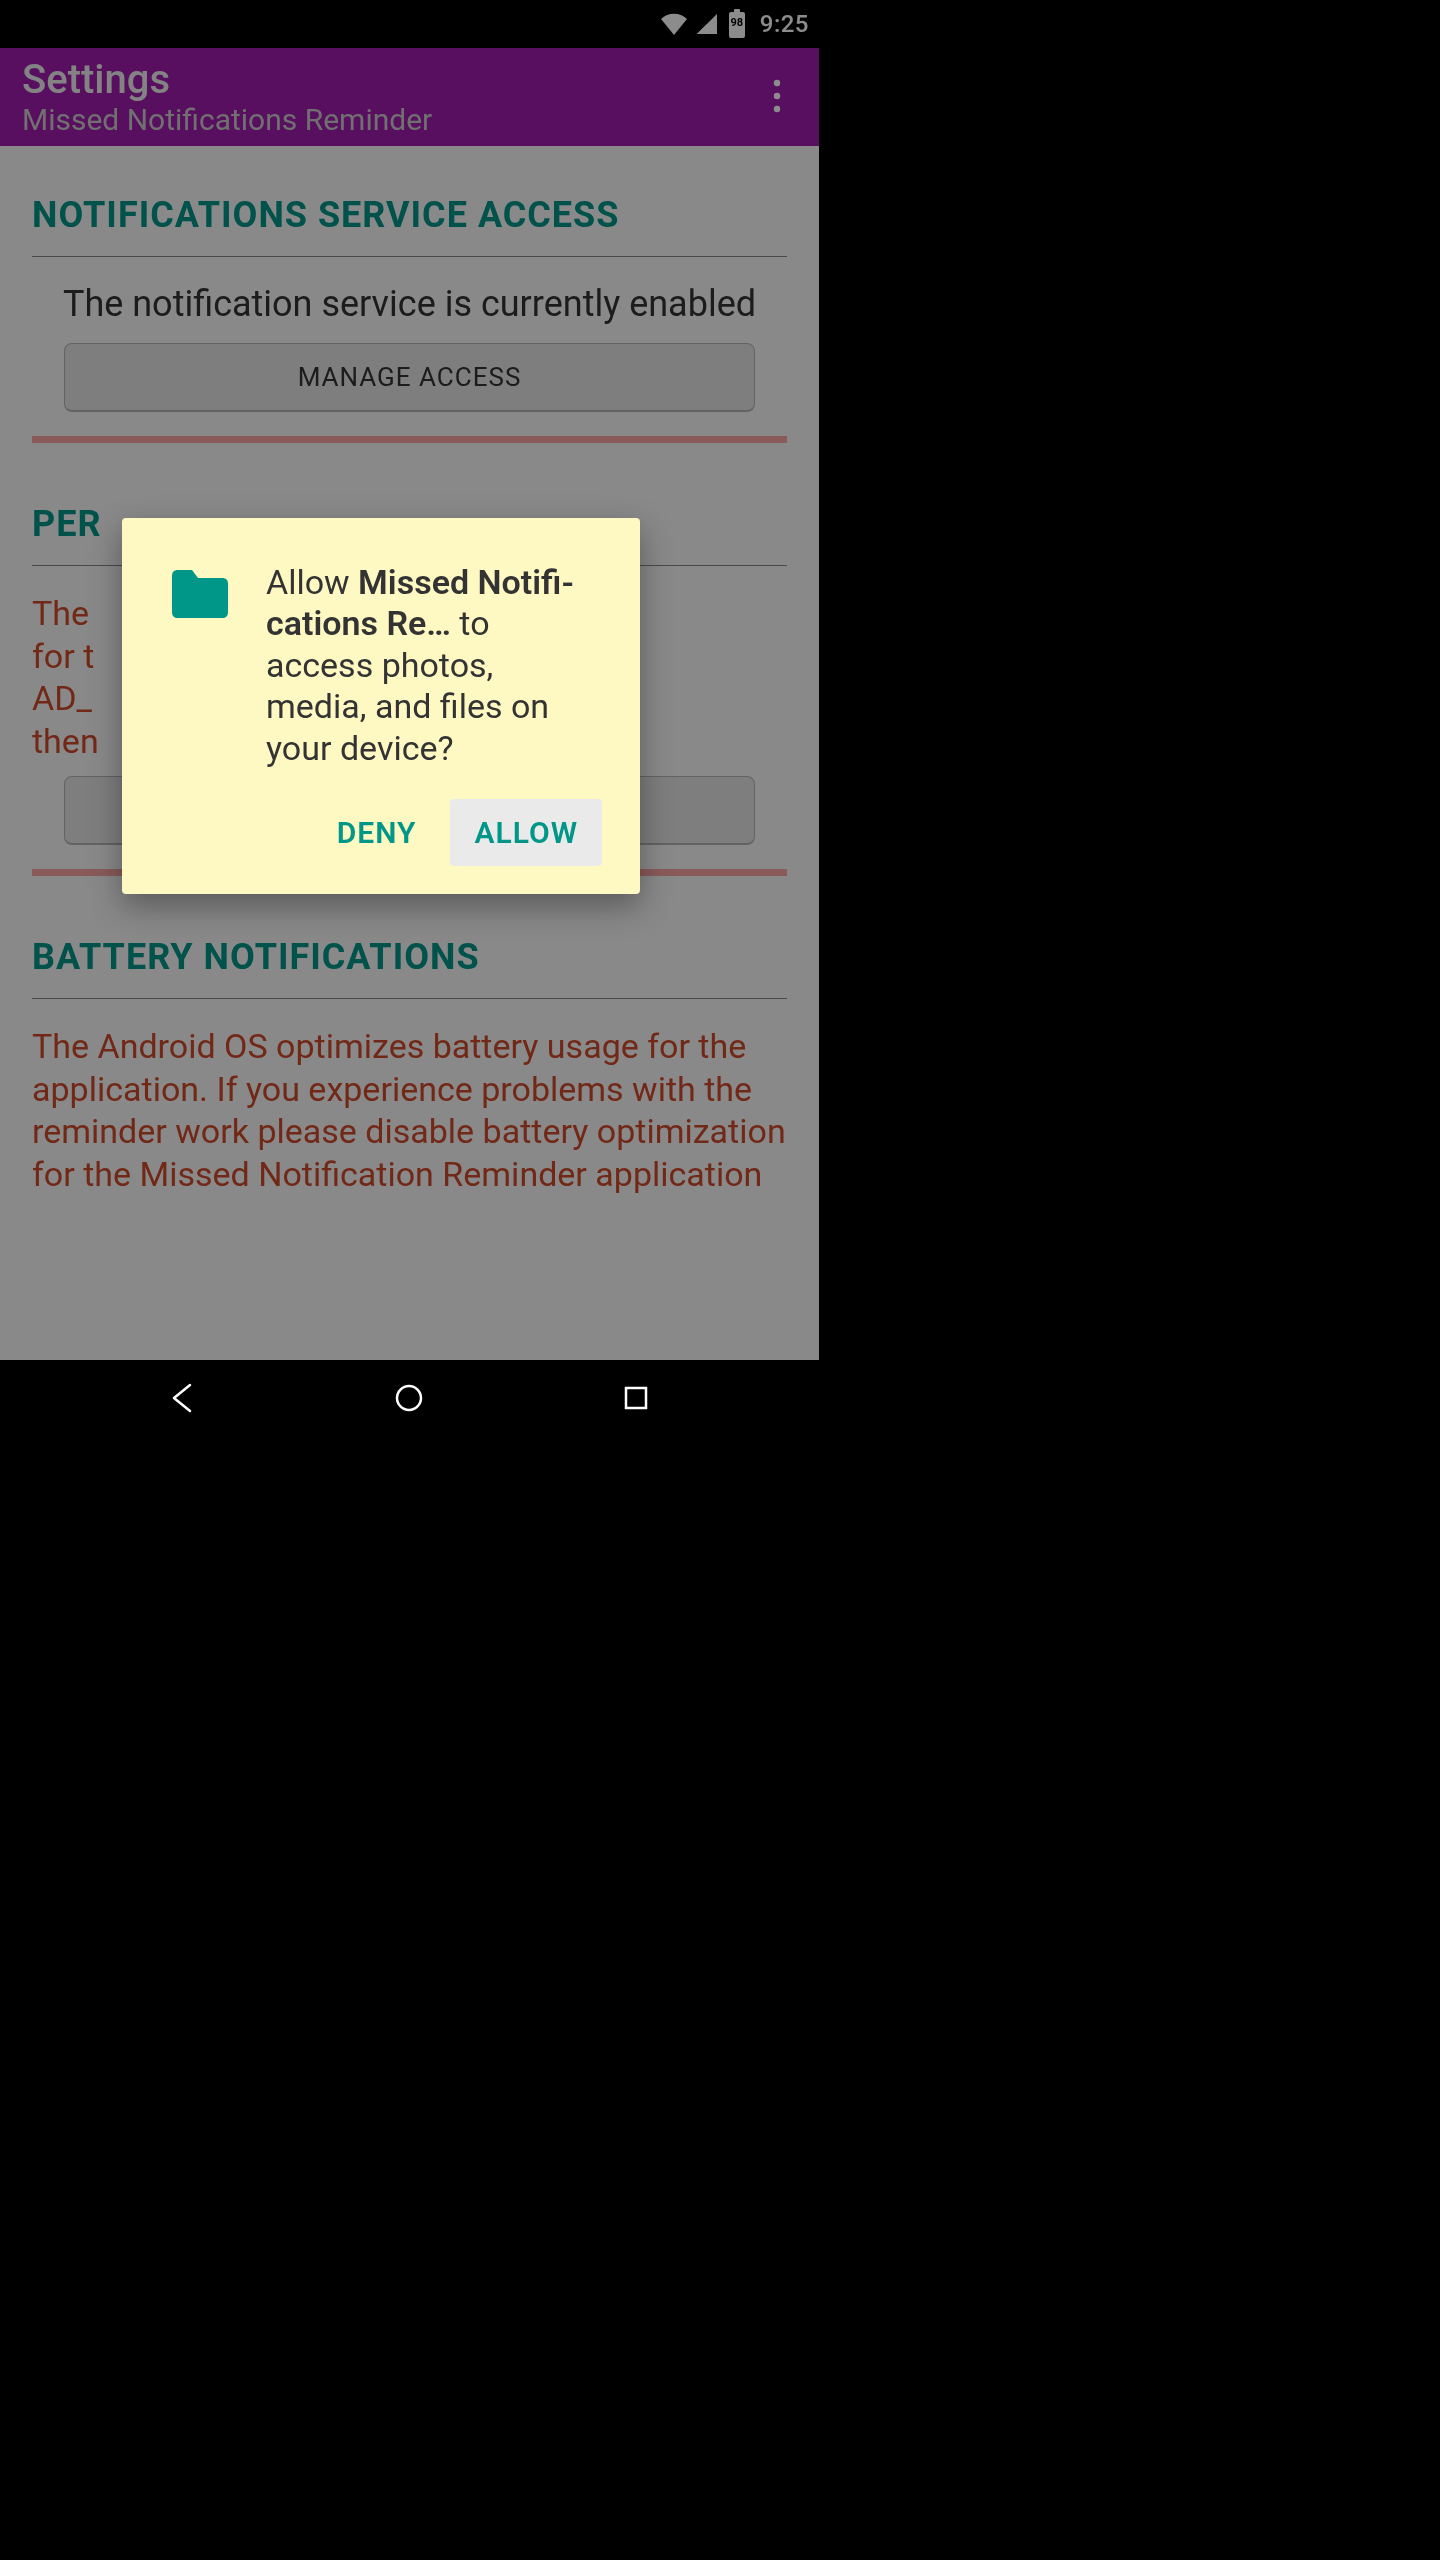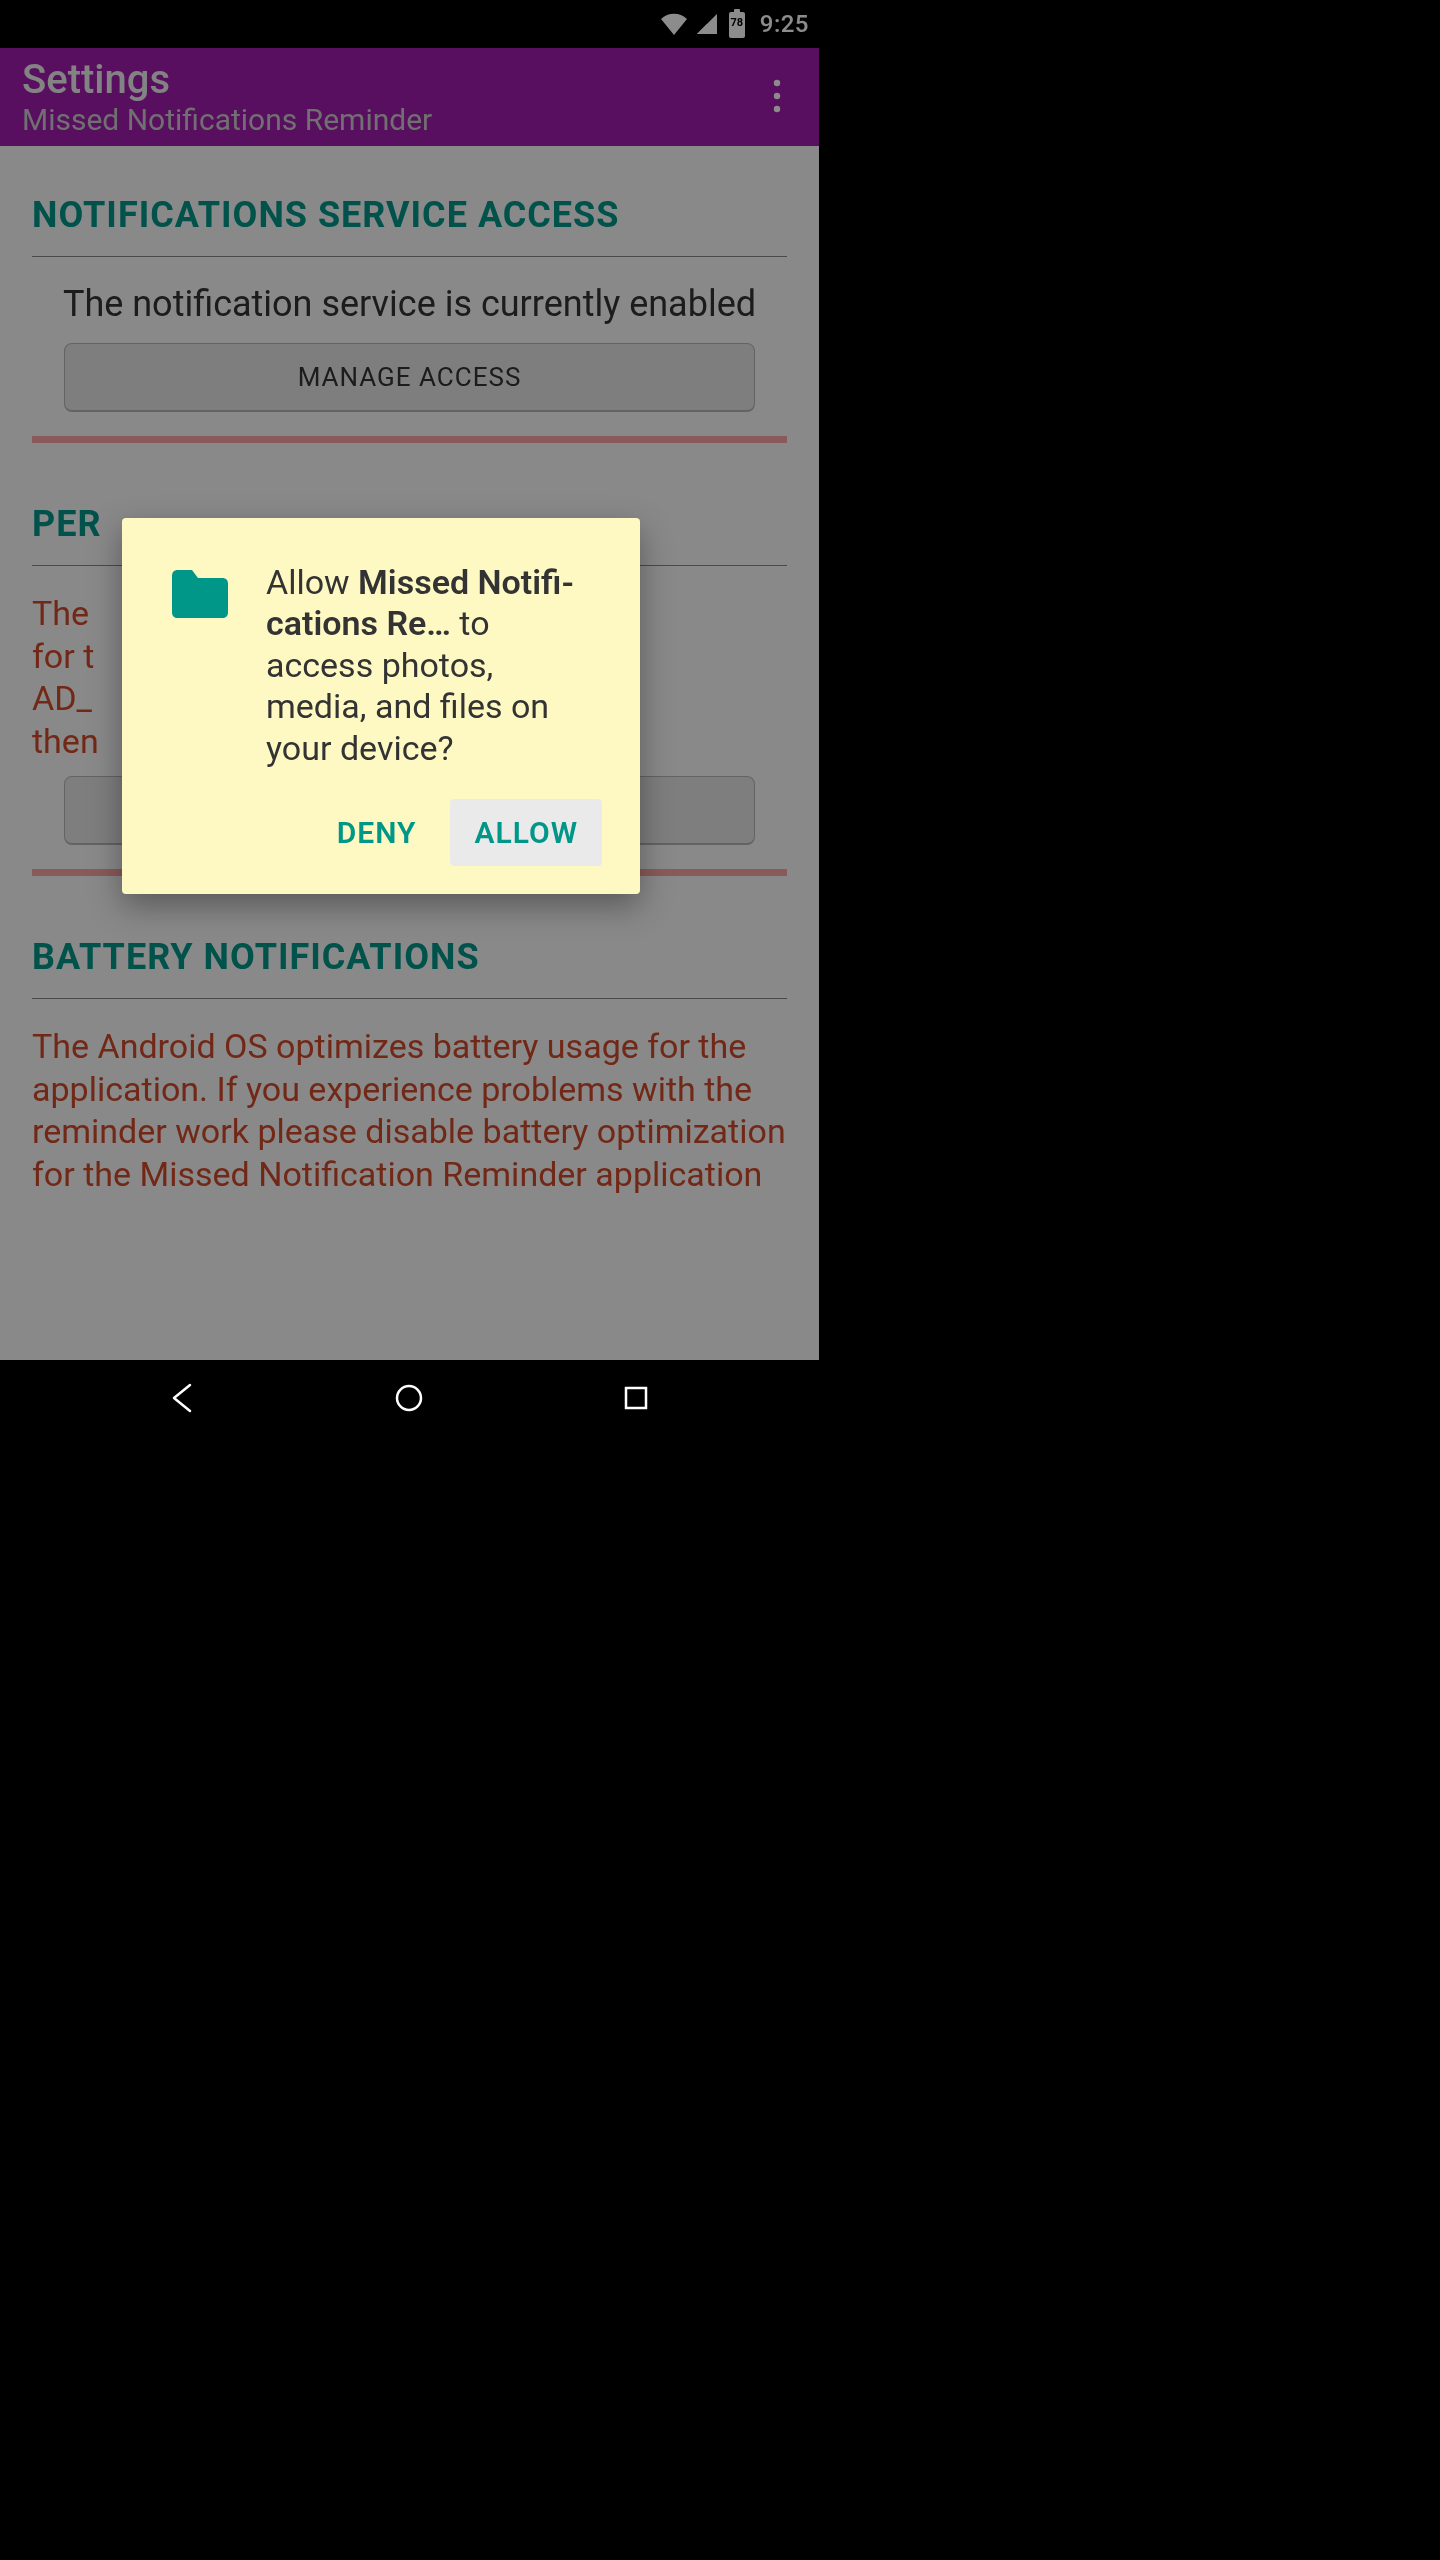--- a/index.html
+++ b/index.html
@@ -166,21 +166,21 @@
           <path d="M1 21 L21 21 L21 1 Z" fill="#fff"></path>
           <path d="M1 21 L21 21 L21 1 Z" fill="#fff" opacity="0.4"></path>
           <path d="M1 21 L11 21 L11 11 Z" fill="#fff"></path>
         </svg>
     </span>
     <span class="battery-wrap">
       <svg width="22" height="30" viewBox="0 0 22 30">
           <rect x="3" y="3" width="16" height="26" rx="2" fill="#fff"></rect>
           <rect x="8" y="0" width="6" height="4" rx="1" fill="#fff"></rect>
         </svg>
-      <span class="battery-pct">78</span>
+      <span class="battery-pct">98</span>
     </span>
     <span class="clock">9:25</span>
   </div>
 
   <div class="app-bar">
     <div class="app-bar-titles">
       <div class="app-bar-title">Settings</div>
       <div class="app-bar-subtitle">Missed Notifications Reminder</div>
     </div>
     <div class="overflow-btn">

